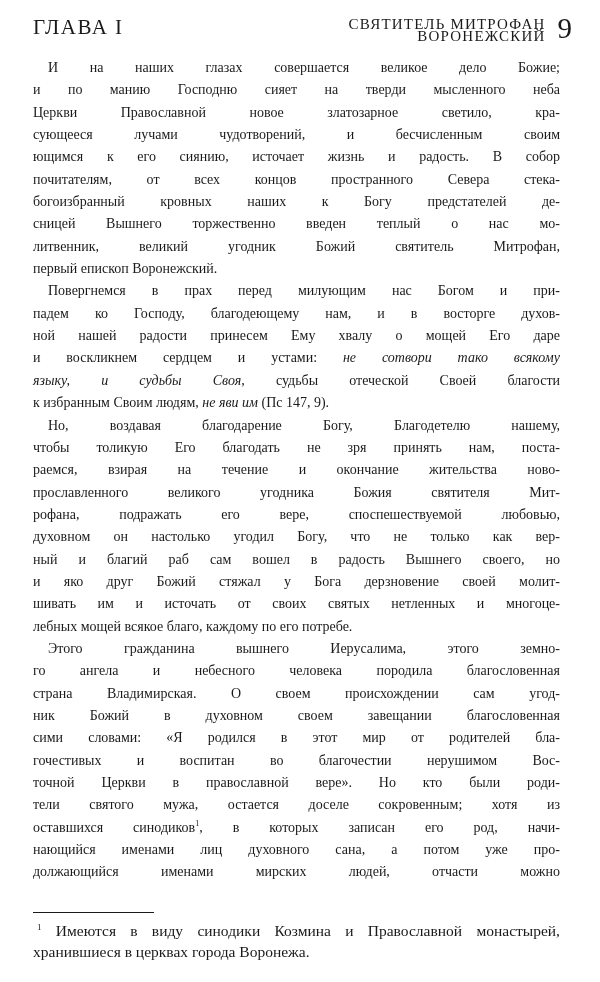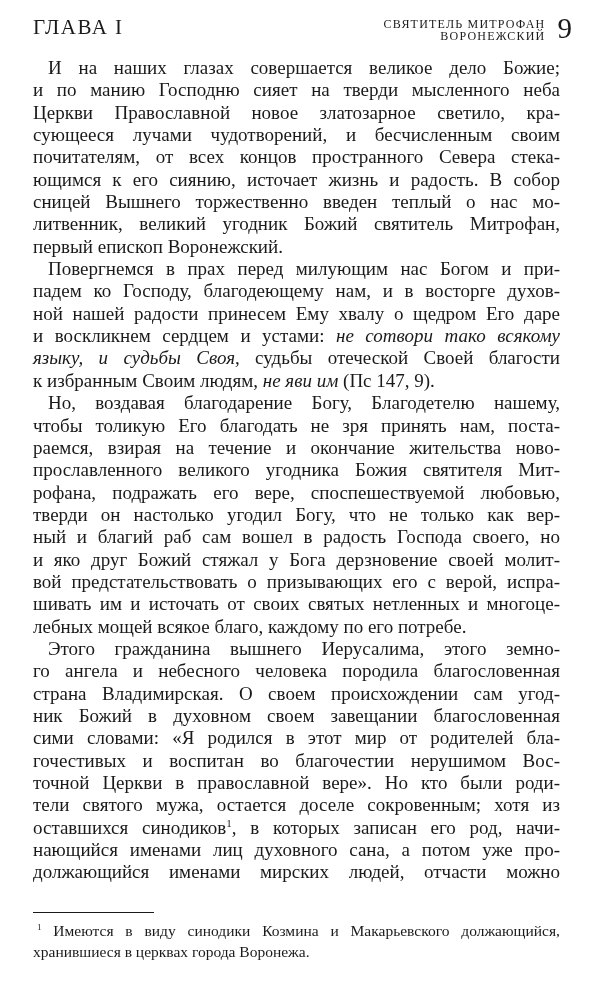--- a/index.html
+++ b/index.html
@@ -27,41 +27,41 @@
     letter-spacing: 1.5px;
     line-height: 26px;
     white-space: nowrap;
   }
   .header-right {
     display: flex;
     align-items: flex-start;
   }
   .running-title {
     text-align: right;
-    font-size: 12px;
+    font-size: 15px;
     letter-spacing: 1.2px;
     line-height: 12px;
     margin-top: 4px;
     white-space: nowrap;
   }
   .page-number {
     font-size: 29px;
     line-height: 28px;
     margin-left: 12px;
     margin-top: 0;
   }
   
   .body-text {
     position: absolute;
     top: 57px;
     left: 33px;
     width: 527px;
   }
   .line {
-    font-size: 19px;
+    font-size: 14px;
     line-height: 22.35px;
     height: 22.35px;
     white-space: normal;
   }
   .line.j { text-align: justify; text-align-last: justify; }
   .line.l { text-align: center; text-align-last: left; }
   .line.first { padding-left: 15px; }
   .line em { font-style: italic; }
   .line sup, .footnote sup {
     font-size: 0.58em;
@@ -102,56 +102,56 @@
       </div>
       <div class="page-number">9</div>
     </div>
   </div>
 
   <div class="body-text" id="body-text">
       <div class="line j first"><span>И на наших глазах совершается великое дело Божие;</span></div>
       <div class="line j"><span>и по манию Господню сияет на тверди мысленного неба</span></div>
       <div class="line j"><span>Церкви Православной новое златозарное светило, кра-</span></div>
       <div class="line j"><span>сующееся лучами чудотворений, и бесчисленным своим</span></div>
+      <div class="line j"><span>ющимся к его сиянию, источает жизнь и радость. В собор</span></div>
       <div class="line j"><span>почитателям, от всех концов пространного Севера стека-</span></div>
-      <div class="line j"><span>ющимся к его сиянию, источает жизнь и радость. В собор</span></div>
+      <div class="line j"><span>богоизбранный кровных наших к Богу предстателей де-</span></div>
       <div class="line j"><span>сницей Вышнего торжественно введен теплый о нас мо-</span></div>
       <div class="line j"><span>литвенник, великий угодник Божий святитель Митрофан,</span></div>
       <div class="line l"><span>первый епископ Воронежский.</span></div>
       <div class="line j first"><span>Повергнемся в прах перед милующим нас Богом и при-</span></div>
       <div class="line j"><span>падем ко Господу, благодеющему нам, и в восторге духов-</span></div>
-      <div class="line j"><span>ной нашей радости принесем Ему хвалу о щедром Его даре</span></div>
+      <div class="line j"><span>ной нашей радости принесем Ему хвалу о мощей Его даре</span></div>
       <div class="line j"><span>и воскликнем сердцем и устами: </span><em>не сотвори тако всякому</em></div>
       <div class="line j"><em>языку, и судьбы Своя</em><span>, судьбы отеческой Своей благости</span></div>
       <div class="line l"><span>к избранным Своим людям, </span><em>не яви им</em><span> (Пс 147, 9).</span></div>
       <div class="line j first"><span>Но, воздавая благодарение Богу, Благодетелю нашему,</span></div>
       <div class="line j"><span>чтобы толикую Его благодать не зря принять нам, поста-</span></div>
       <div class="line j"><span>раемся, взирая на течение и окончание жительства ново-</span></div>
       <div class="line j"><span>прославленного великого угодника Божия святителя Мит-</span></div>
       <div class="line j"><span>рофана, подражать его вере, споспешествуемой любовью,</span></div>
-      <div class="line j"><span>тверди он настолько угодил Богу, что не только как вер-</span></div>
-      <div class="line j"><span>ный и благий раб сам вошел в радость Господа своего, но</span></div>
+      <div class="line j"><span>духовном он настолько угодил Богу, что не только как вер-</span></div>
+      <div class="line j"><span>ный и благий раб сам вошел в радость Вышнего своего, но</span></div>
       <div class="line j"><span>и яко друг Божий стяжал у Бога дерзновение своей молит-</span></div>
-      <div class="line j"><span>вой предстательствовать о призывающих его с верой, испра-</span></div>
       <div class="line j"><span>шивать им и источать от своих святых нетленных и многоце-</span></div>
       <div class="line l"><span>лебных мощей всякое благо, каждому по его потребе.</span></div>
       <div class="line j first"><span>Этого гражданина вышнего Иерусалима, этого земно-</span></div>
       <div class="line j"><span>го ангела и небесного человека породила благословенная</span></div>
       <div class="line j"><span>страна Владимирская. О своем происхождении сам угод-</span></div>
       <div class="line j"><span>ник Божий в духовном своем завещании благословенная</span></div>
       <div class="line j"><span>сими словами: «Я родился в этот мир от родителей бла-</span></div>
       <div class="line j"><span>гочестивых и воспитан во благочестии нерушимом Вос-</span></div>
       <div class="line j"><span>точной Церкви в православной вере». Но кто были роди-</span></div>
       <div class="line j"><span>тели святого мужа, остается доселе сокровенным; хотя из</span></div>
       <div class="line j"><span>оставшихся синодиков</span><sup>1</sup><span>, в которых записан его род, начи-</span></div>
       <div class="line j"><span>нающийся именами лиц духовного сана, а потом уже про-</span></div>
       <div class="line j"><span>должающийся именами мирских людей, отчасти можно</span></div>
     </div>
 
   <div class="footnote-block">
     <div class="footnote-rule"></div>
     <div class="footnote" id="footnote">
-        <div class="line j first"><sup>1</sup><span> Имеются в виду синодики Козмина и Макарьевского должающийся,</span></div>
+        <div class="line j first"><sup>1</sup><span> Имеются в виду синодики Козмина и Православной монастырей,</span></div>
         <div class="line l"><span>хранившиеся в церквах города Воронежа.</span></div>
       </div>
   </div>
 
 </div>
 
 </body></html>

